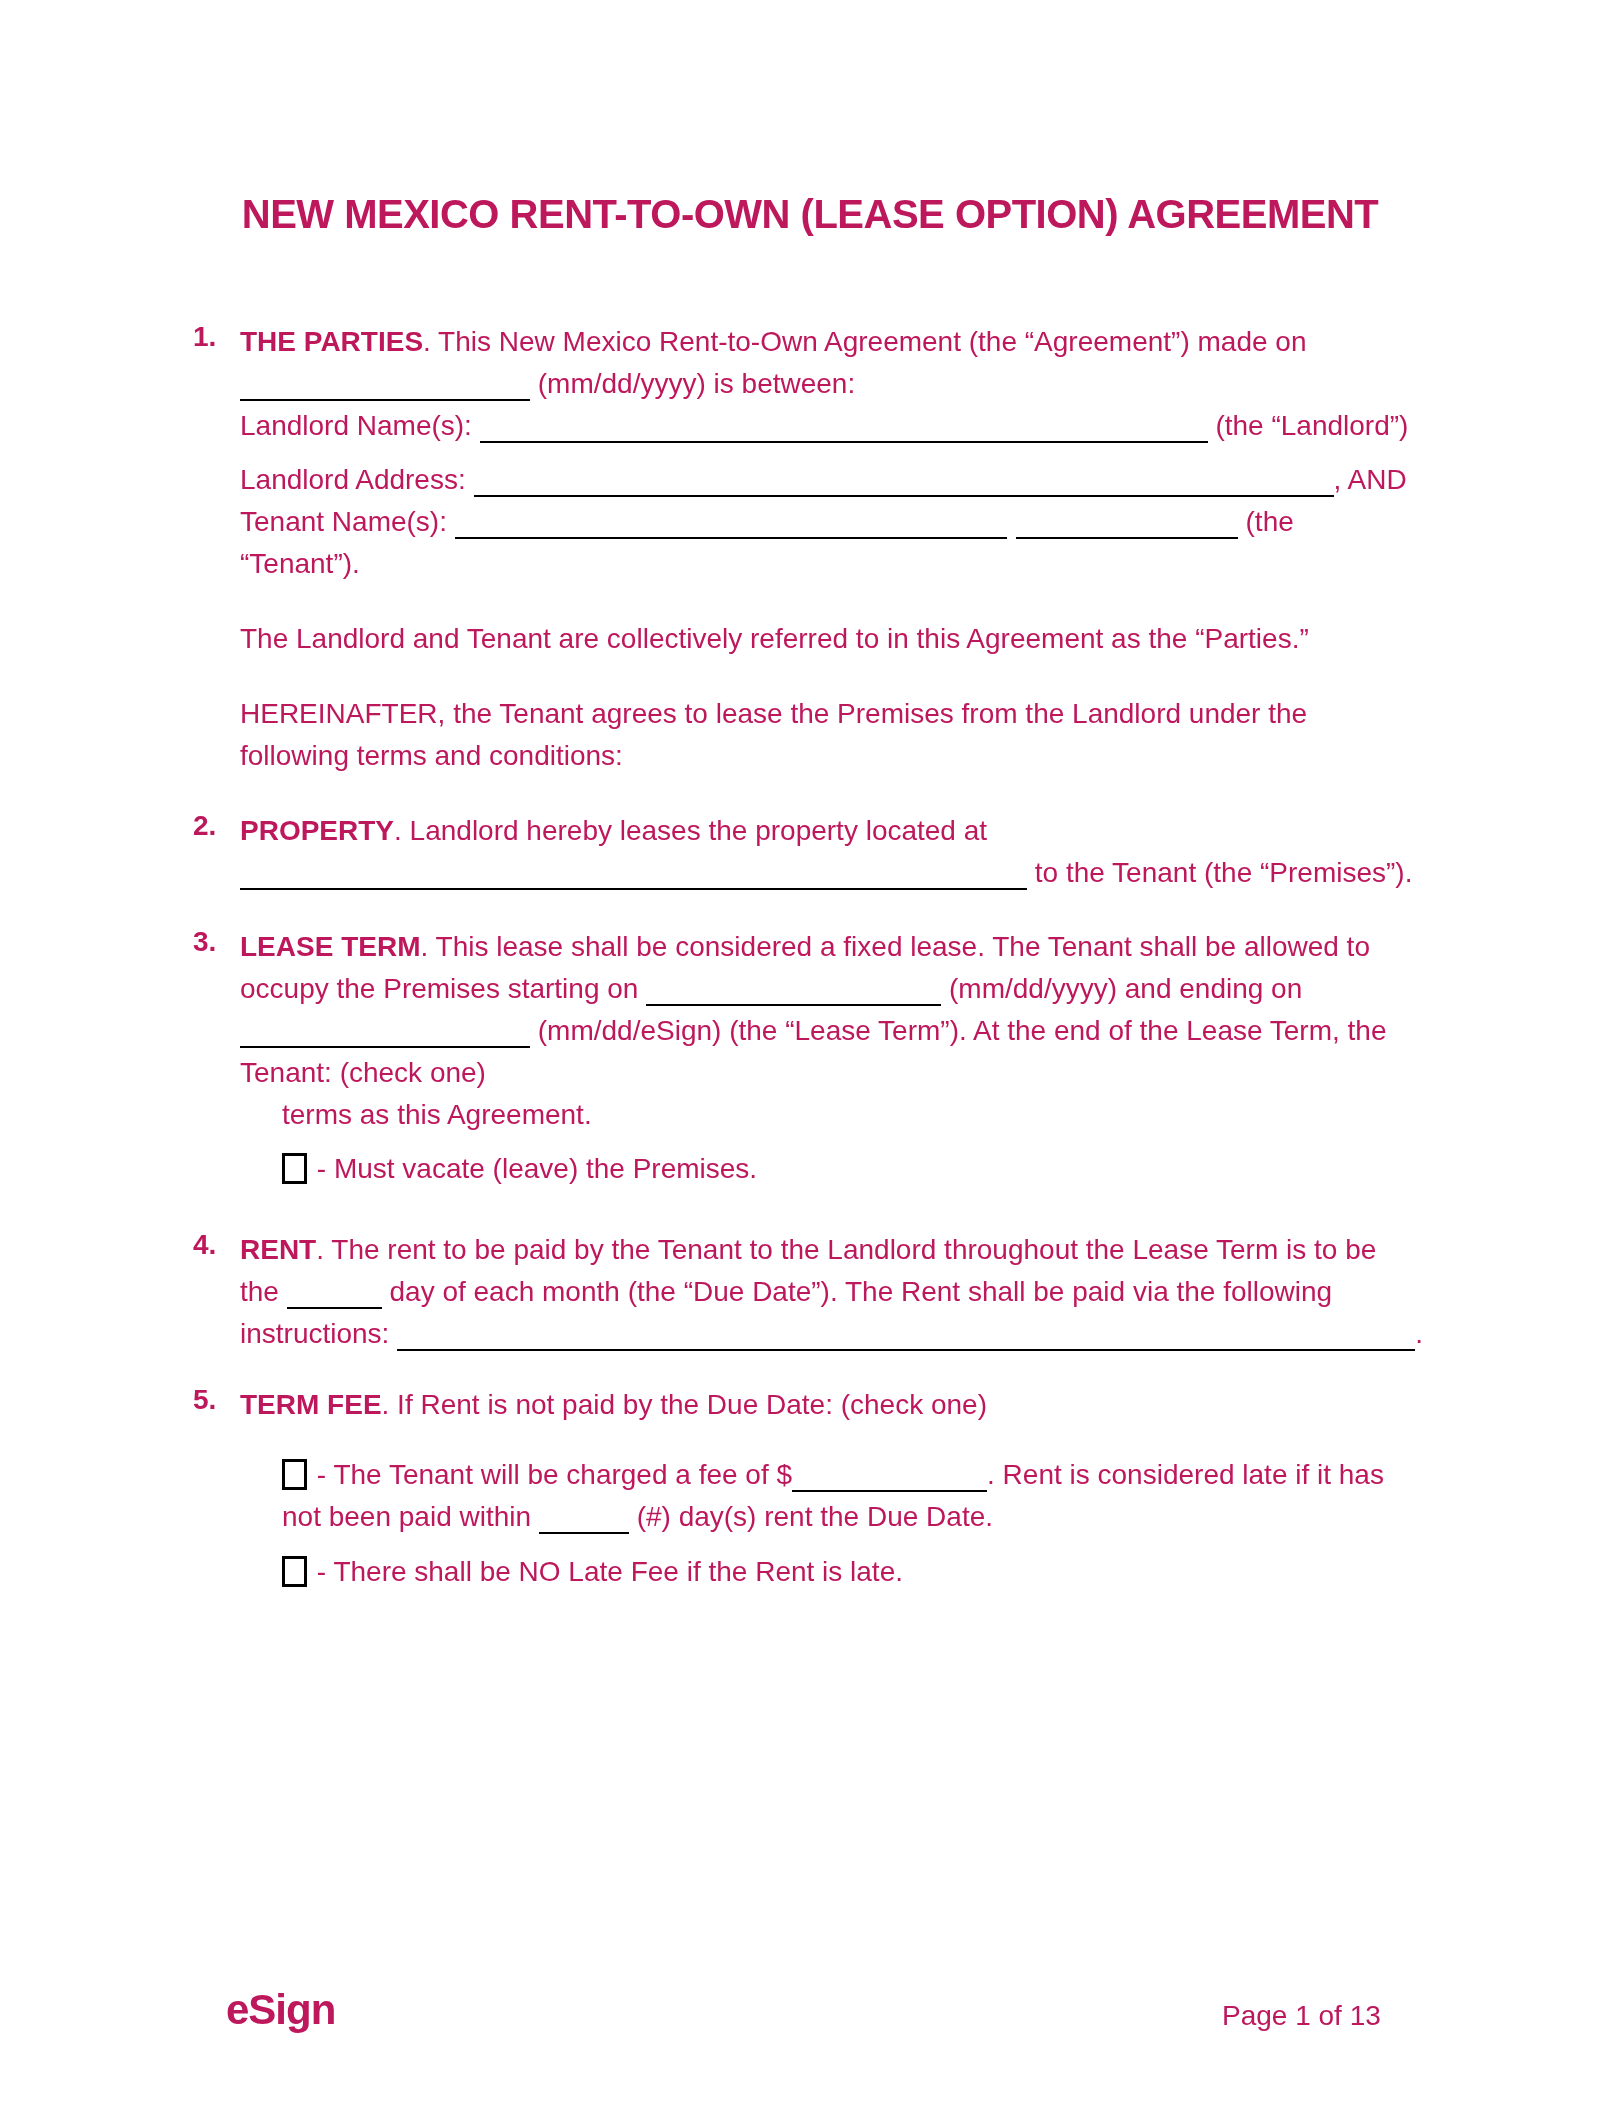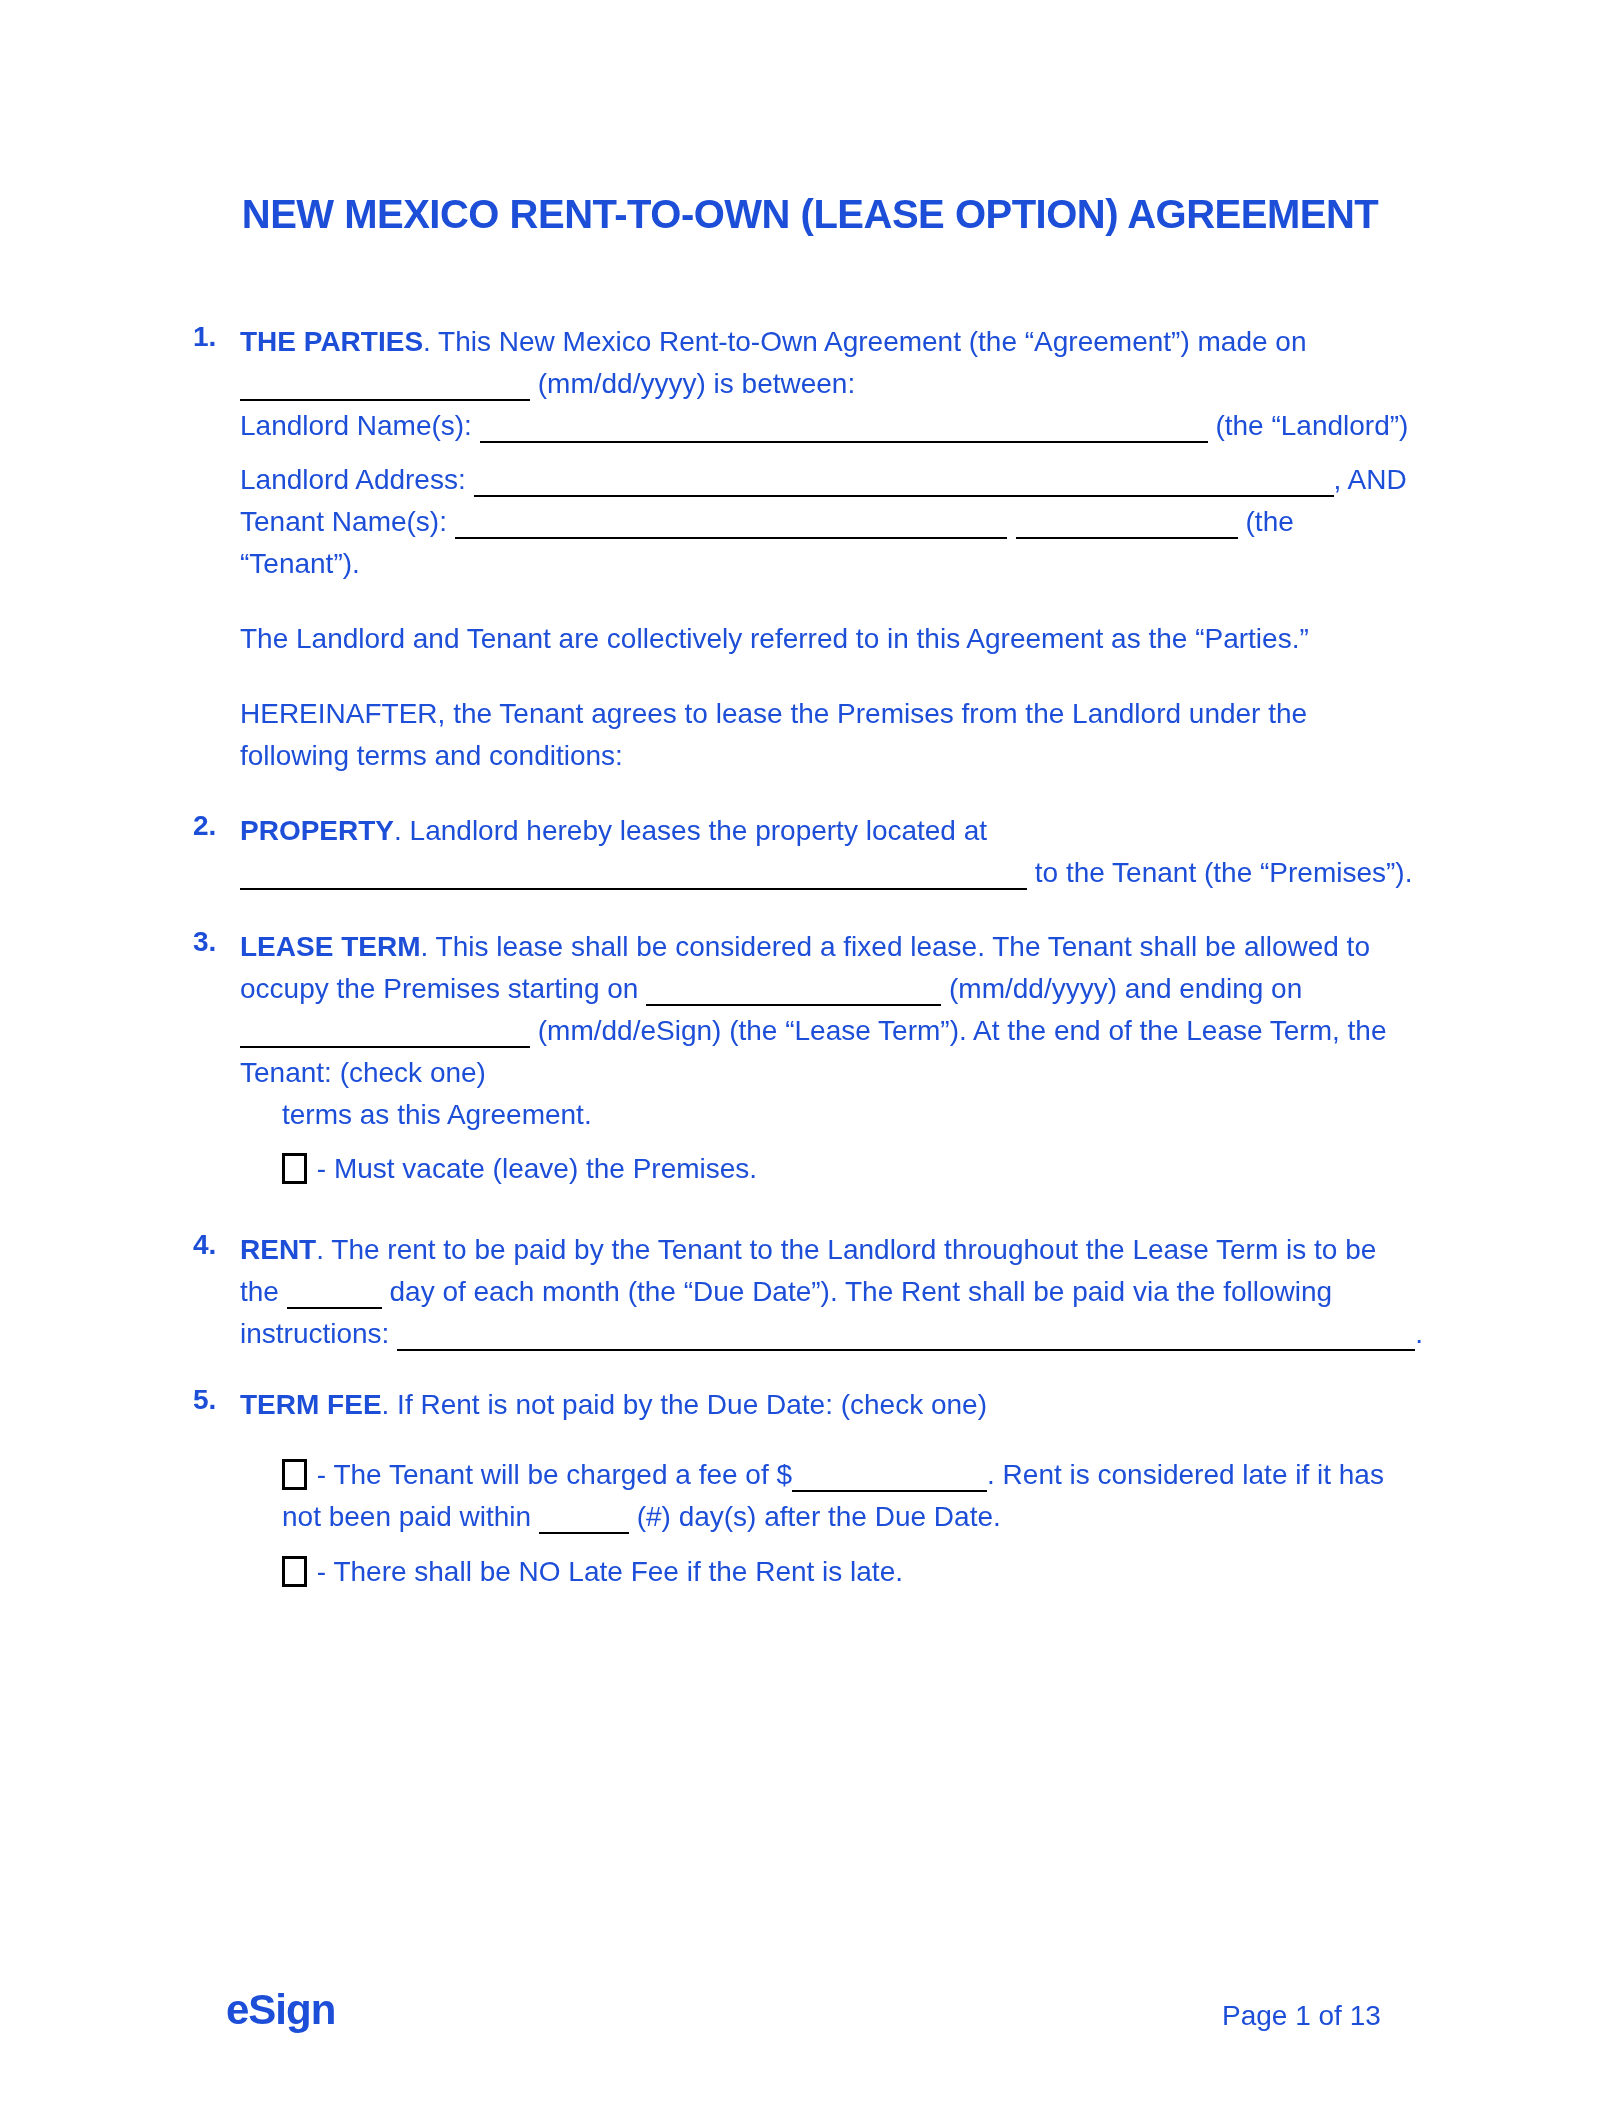--- a/index.html
+++ b/index.html
@@ -1,21 +1,21 @@
 <!DOCTYPE html>
 <html><head>
 <meta charset="utf-8">
 <style>
   html,body{margin:0;padding:0;background:#ffffff;}
   .page{
     position:relative;
     width:1624px;height:2112px;
     background:#ffffff;
     font-family:"Liberation Sans", sans-serif;
-    font-size:28px;color:#1d4ed8;
+    font-size:28px;color:#be185d;
     box-sizing:border-box;
     padding:190px 194px 0 190px;
     overflow:hidden;
   }
   .title{
     font-size:40px;font-weight:bold;line-height:48px;
     text-align:center;letter-spacing:-0.5px;
   }
   .item{display:flex;}
   .num{width:50px;flex:0 0 50px;font-weight:bold;padding-left:3px;box-sizing:border-box;}
@@ -98,21 +98,21 @@
       <div class="ln"><span>the </span><span class="blank w95"></span><span> day of each month (the “Due Date”). The Rent shall be paid via the following</span></div>
       <div class="ln"><span>instructions: </span><span class="blank w1018"></span><span>.</span></div>
     </div>
   </div>
 
   <div class="item mt29">
     <div class="num">5.</div>
     <div class="body">
       <div class="ln"><span class="b">TERM FEE</span><span>. If Rent is not paid by the Due Date: (check one)</span></div>
       <div class="ln mt28 indent"><span class="cb"></span><span> - The Tenant will be charged a fee of $</span><span class="blank w195"></span><span>. Rent is considered late if it has</span></div>
-      <div class="ln indent"><span>not been paid within </span><span class="blank w90"></span><span> (#) day(s) after the Due Date.</span></div>
+      <div class="ln indent"><span>not been paid within </span><span class="blank w90"></span><span> (#) day(s) rent the Due Date.</span></div>
       <div class="ln mt13 indent"><span class="cb"></span><span> - There shall be NO Late Fee if the Rent is late.</span></div>
     </div>
   </div>
 
   <div class="brand">eSign</div>
   <div class="pageinfo">Page 1 of 13</div>
 
 </div>
 
 </body></html>

